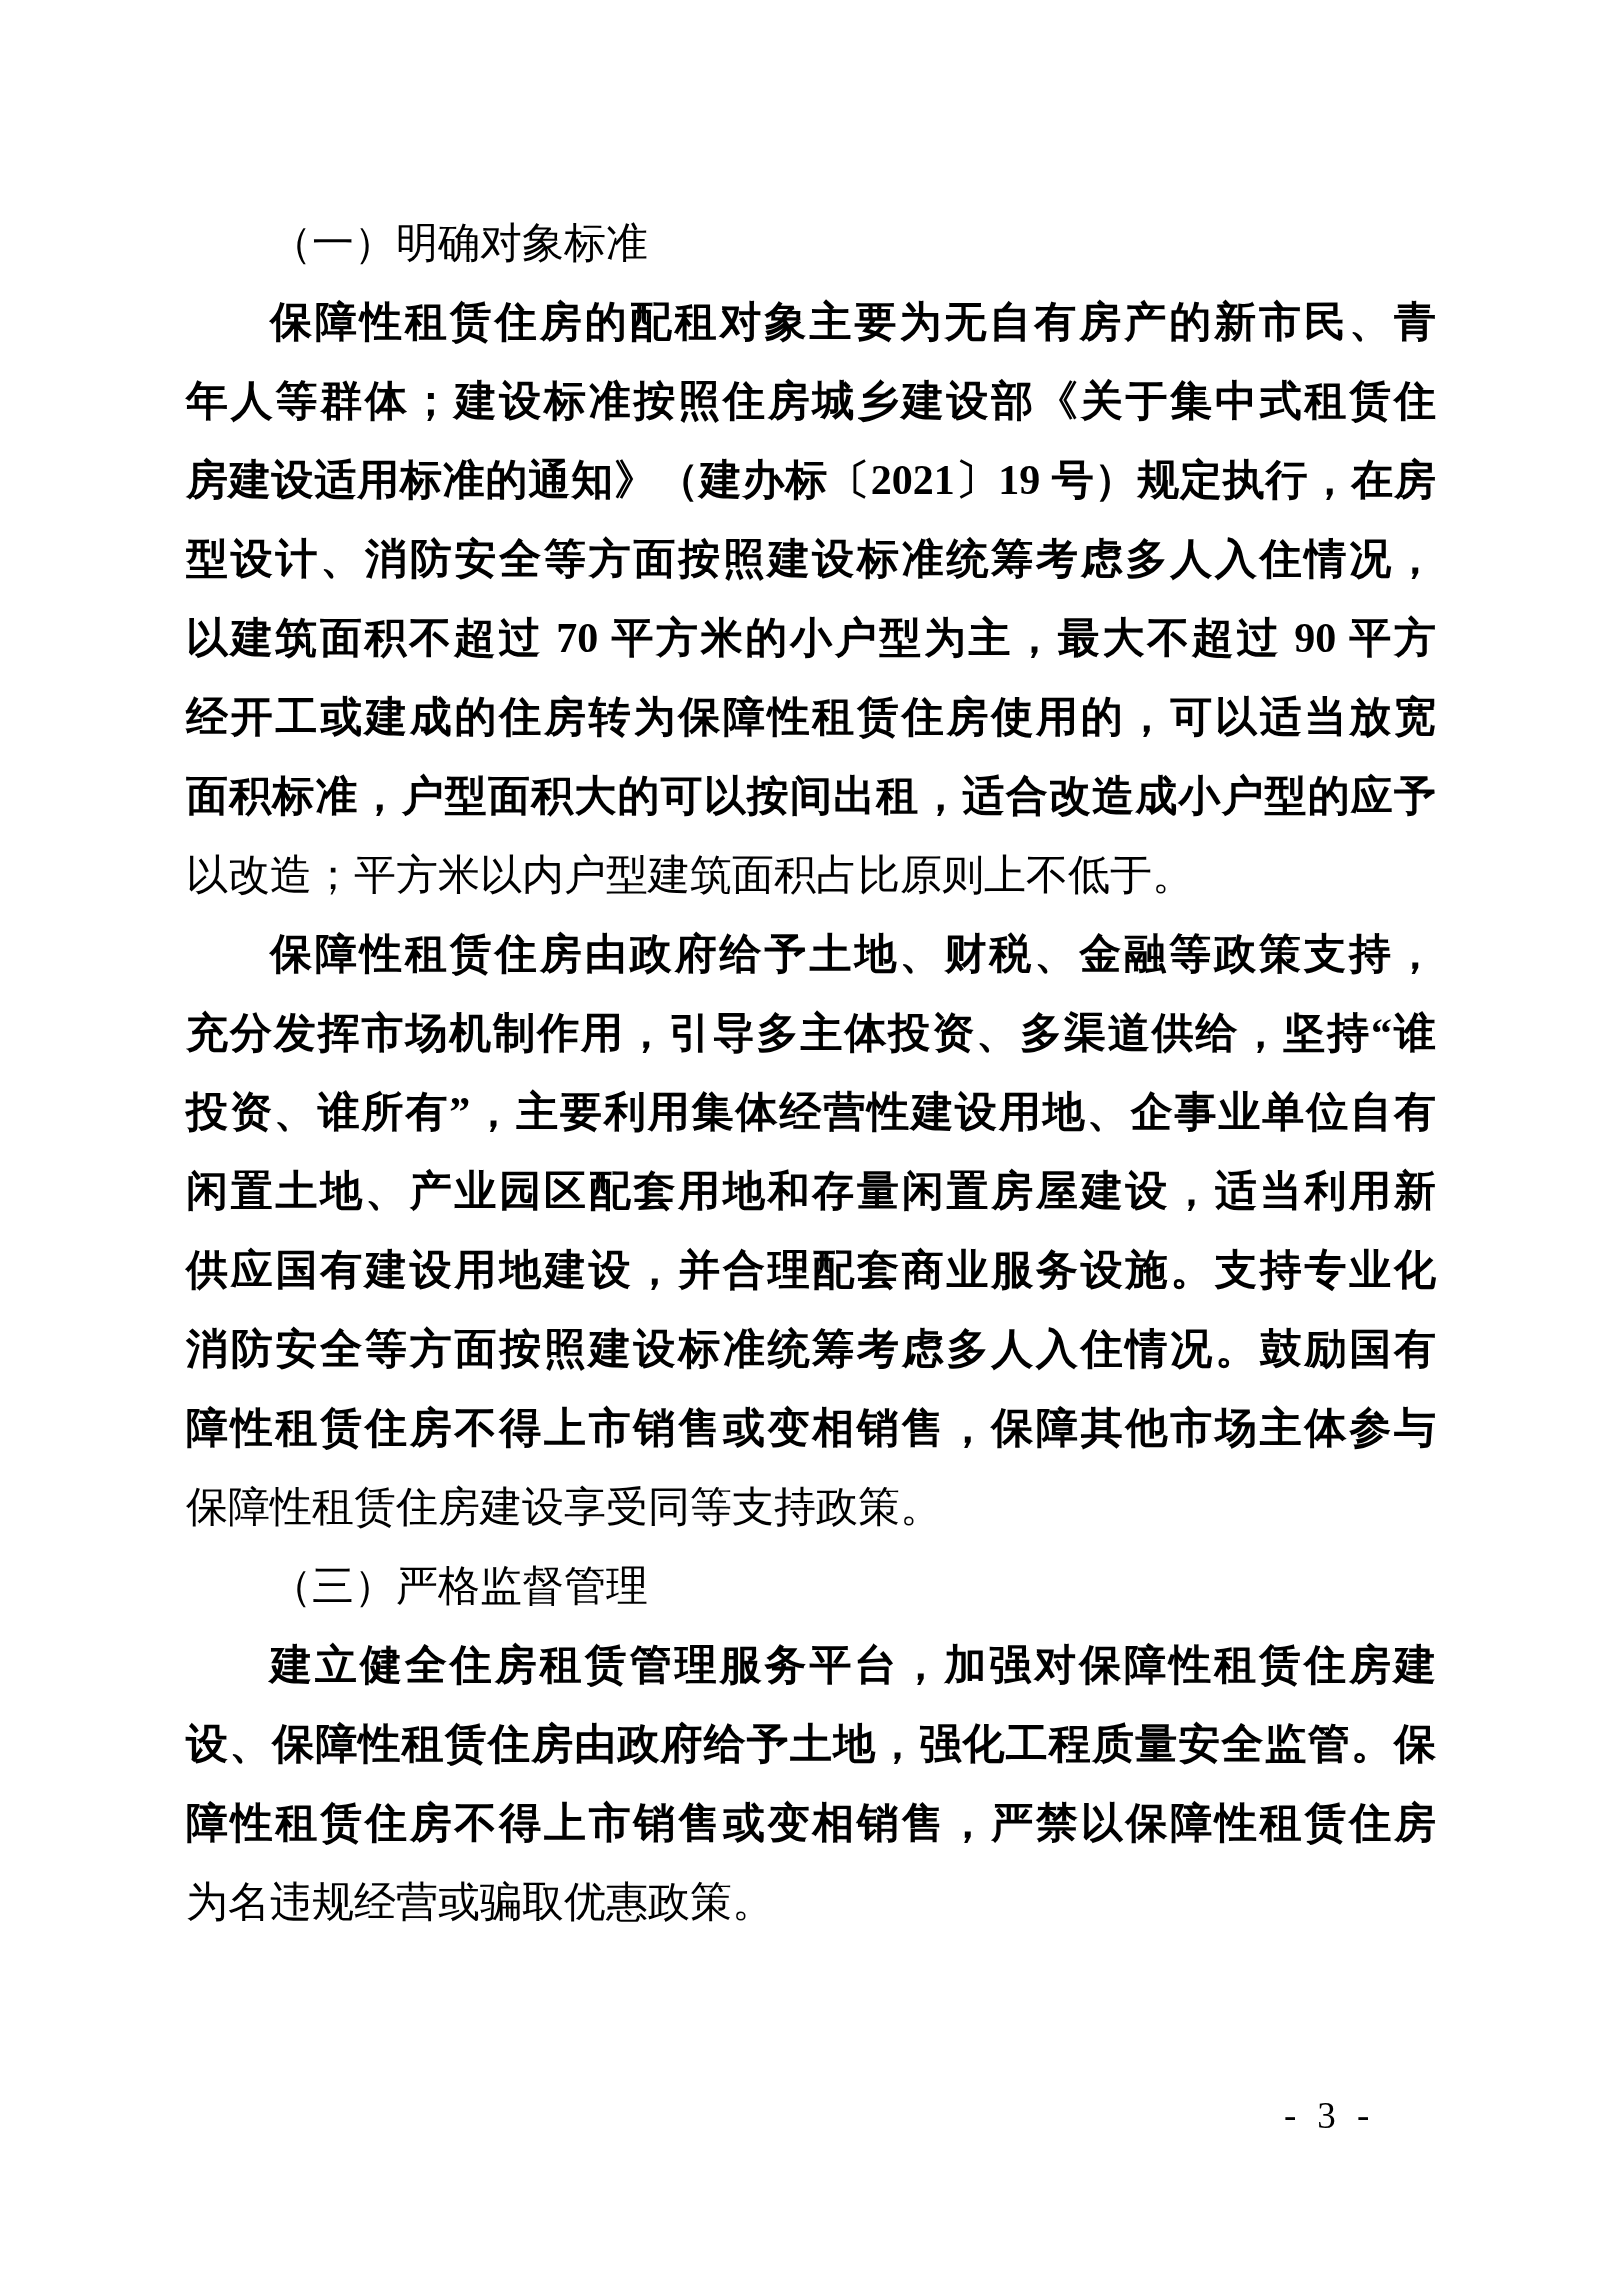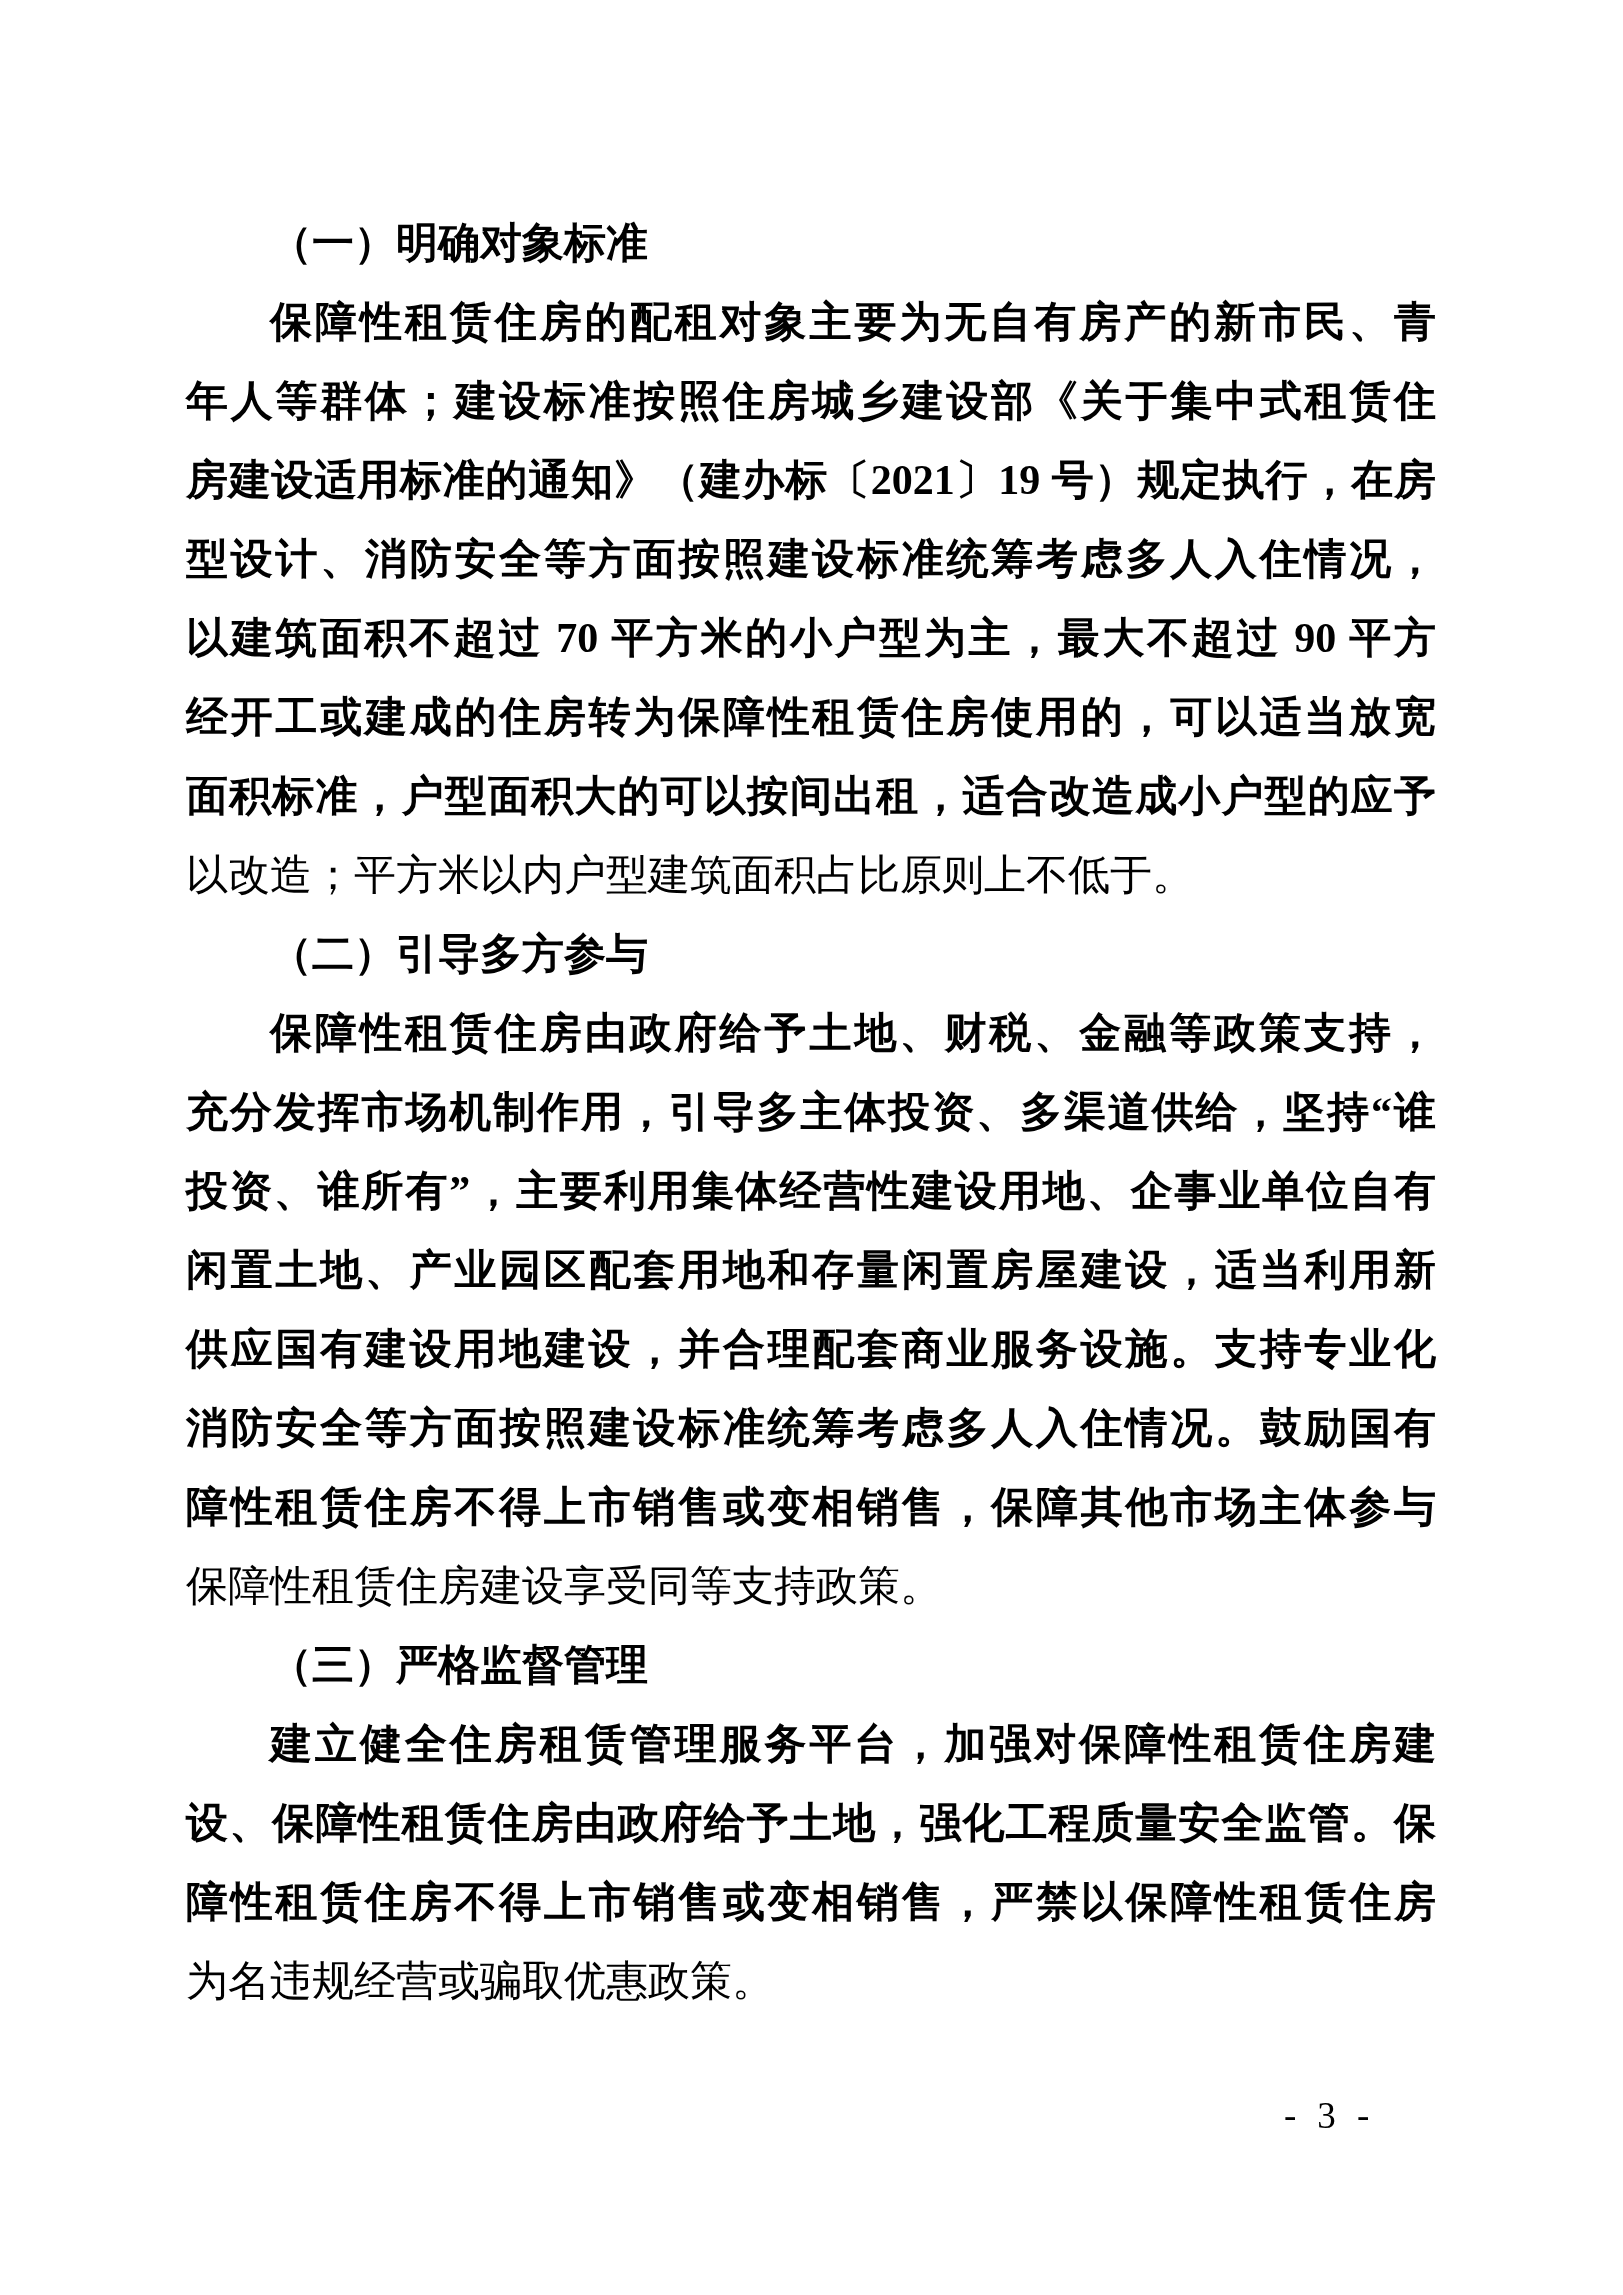--- a/index.html
+++ b/index.html
@@ -40,21 +40,21 @@
   .line.justify {
     text-align: justify;
     text-align-last: justify;
     text-justify: inter-ideograph;
     font-weight: bold;
   }
   .line.indent {
     text-indent: 84px;
   }
   .line.heading {
-    font-weight: bold;
+    font-weight: normal;
   }
   .pagenum {
     position: absolute;
     left: 1284px;
     top: 2093px;
     height: 46px;
     line-height: 46px;
     font-size: 37px;
     word-spacing: 11.8px;
     color: #000000;
@@ -67,21 +67,20 @@
   <div class="doc-body">
       <div class="line indent heading">（一）明确对象标准</div>
       <div class="line justify indent">保障性租赁住房的配租对象主要为无自有房产的新市民、青</div>
       <div class="line justify">年人等群体；建设标准按照住房城乡建设部《关于集中式租赁住</div>
       <div class="line justify">房建设适用标准的通知》（建办标〔2021〕19 号）规定执行，在房</div>
       <div class="line justify">型设计、消防安全等方面按照建设标准统筹考虑多人入住情况，</div>
       <div class="line justify">以建筑面积不超过 70 平方米的小户型为主，最大不超过 90 平方</div>
       <div class="line justify">经开工或建成的住房转为保障性租赁住房使用的，可以适当放宽</div>
       <div class="line justify">面积标准，户型面积大的可以按间出租，适合改造成小户型的应予</div>
       <div class="line">以改造；平方米以内户型建筑面积占比原则上不低于。</div>
-      <div class="line indent heading">（二）引导多方参与</div>
       <div class="line justify indent">保障性租赁住房由政府给予土地、财税、金融等政策支持，</div>
       <div class="line justify">充分发挥市场机制作用，引导多主体投资、多渠道供给，坚持“谁</div>
       <div class="line justify">投资、谁所有”，主要利用集体经营性建设用地、企事业单位自有</div>
       <div class="line justify">闲置土地、产业园区配套用地和存量闲置房屋建设，适当利用新</div>
       <div class="line justify">供应国有建设用地建设，并合理配套商业服务设施。支持专业化</div>
       <div class="line justify">消防安全等方面按照建设标准统筹考虑多人入住情况。鼓励国有</div>
       <div class="line justify">障性租赁住房不得上市销售或变相销售，保障其他市场主体参与</div>
       <div class="line">保障性租赁住房建设享受同等支持政策。</div>
       <div class="line indent heading">（三）严格监督管理</div>
       <div class="line justify indent">建立健全住房租赁管理服务平台，加强对保障性租赁住房建</div>

